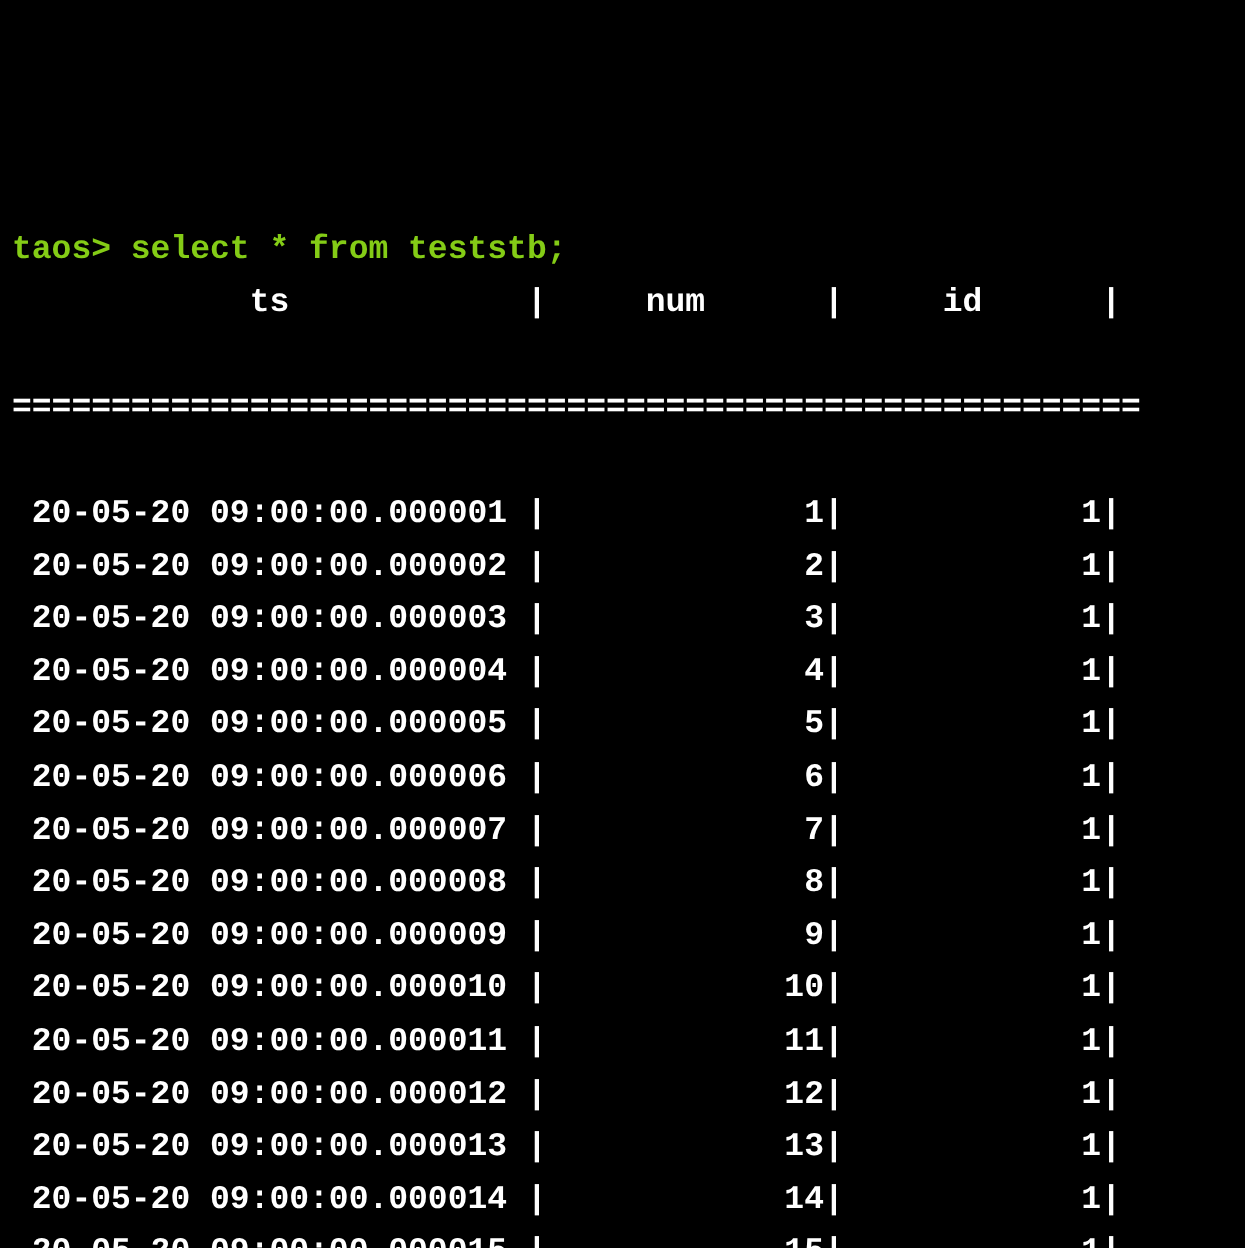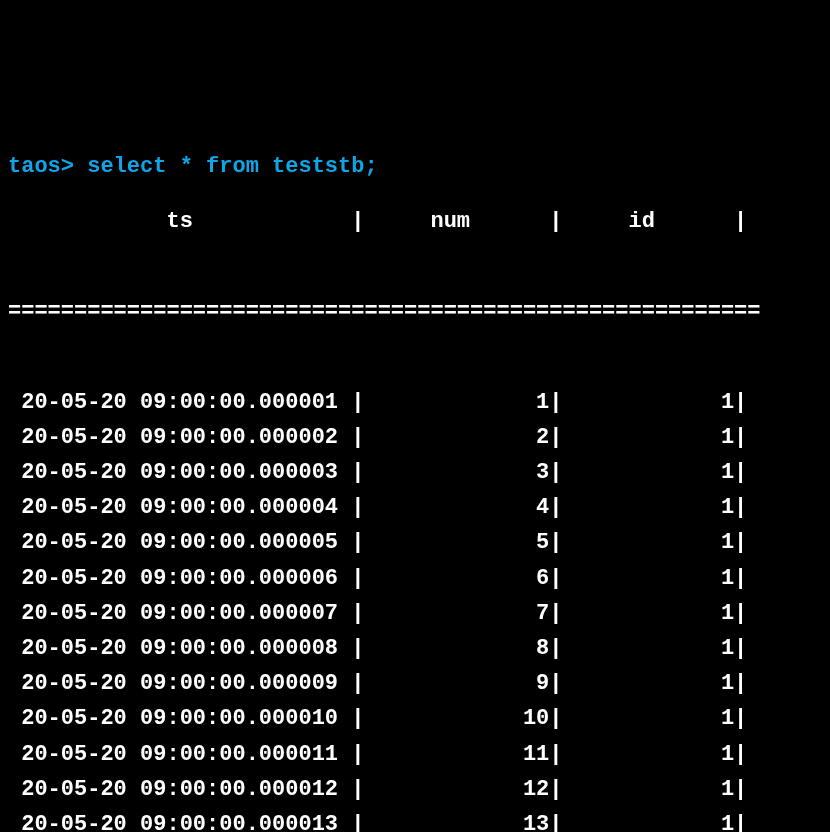--- a/index.html
+++ b/index.html
@@ -9,22 +9,22 @@
       font-family: Consolas, 'Courier New', monospace;
       font-size: 22px;
       font-weight: bold;
       line-height: 1.6;
       padding: 8px;
       white-space: pre;
       width: 830px;
       height: 832px;
       overflow: hidden;
     }
-    .prompt { color: #0ea5e9; }
-    .header, .divider, .rows, .status { display: block; margin-top: 20px; }
+    .prompt { color: #84cc16; }
+    .header, .divider, .rows, .status { display: block; }
   </style>
 </head>
 <body>
 
 
 
 <span class="prompt">taos&gt; select * from teststb;</span>
 <span class="header">            ts            |     num      |     id      |</span>
 <span class="divider">=========================================================</span>
 <span class="rows"> 20-05-20 09:00:00.000001 |             1|            1|

